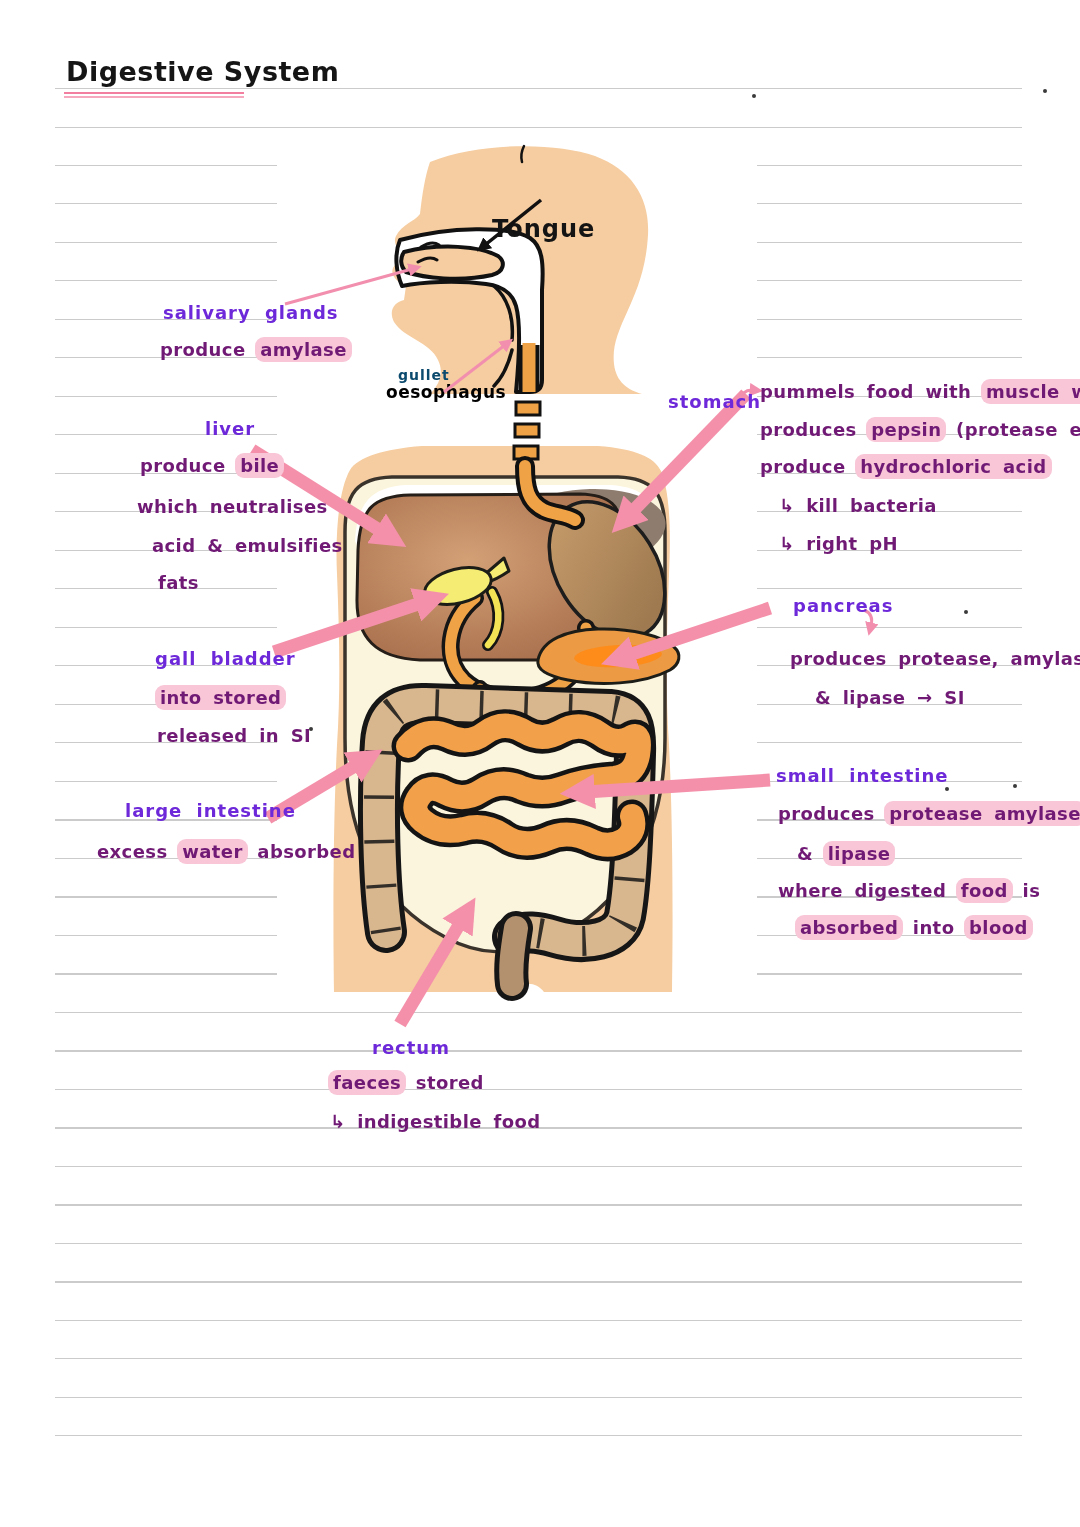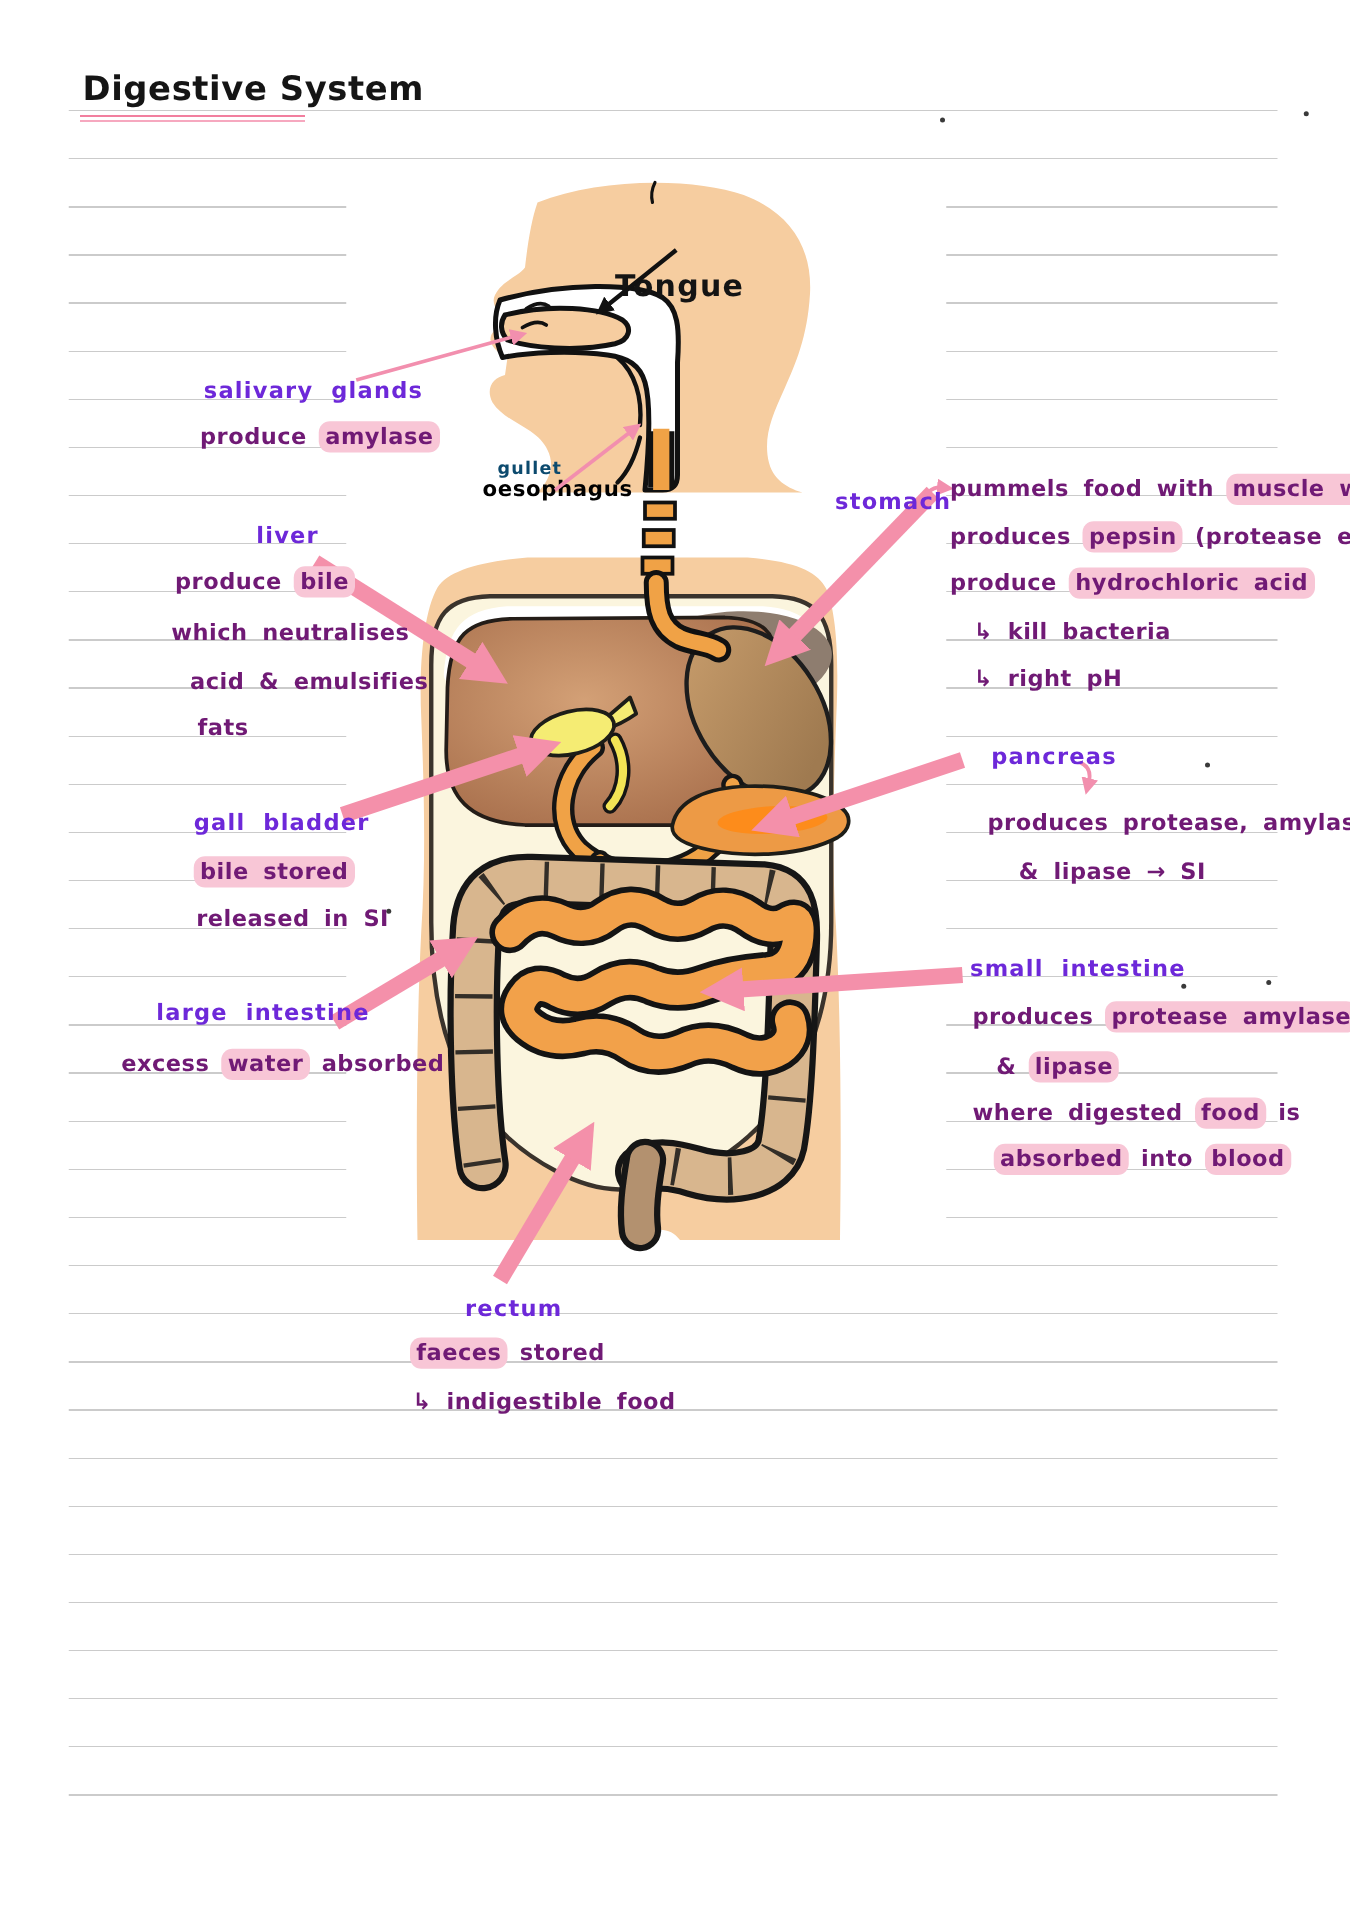--- a/index.html
+++ b/index.html
@@ -170,21 +170,21 @@
 
   <div id="notes-layer">
       <div class="pink-label" style="left: 163px; top: 303px;">salivary glands</div>
       <div class="note-line" style="left: 160px; top: 340px;"><span>produce </span><span class="hl">amylase</span></div>
       <div class="pink-label" style="left: 205px; top: 419px;">liver</div>
       <div class="note-line" style="left: 140px; top: 456px;"><span>produce </span><span class="hl">bile</span></div>
       <div class="note-line" style="left: 137px; top: 497px;"><span>which neutralises</span></div>
       <div class="note-line" style="left: 152px; top: 536px;"><span>acid &amp; emulsifies</span></div>
       <div class="note-line" style="left: 158px; top: 573px;"><span>fats</span></div>
       <div class="pink-label" style="left: 155px; top: 649px;">gall bladder</div>
-      <div class="note-line" style="left: 157px; top: 688px;"><span class="hl">bile stored</span></div>
+      <div class="note-line" style="left: 157px; top: 688px;"><span class="hl">into stored</span></div>
       <div class="note-line" style="left: 157px; top: 726px;"><span>released in SI</span></div>
       <div class="pink-label" style="left: 125px; top: 801px;">large intestine</div>
       <div class="note-line" style="left: 97px; top: 842px;"><span>excess </span><span class="hl">water</span><span> absorbed</span></div>
       <div class="pink-label" style="left: 668px; top: 392px;">stomach</div>
       <div class="note-line" style="left: 760px; top: 382px;"><span>pummels food with </span><span class="hl">muscle walls</span></div>
       <div class="note-line" style="left: 760px; top: 420px;"><span>produces </span><span class="hl">pepsin</span><span> (protease enzyme)</span></div>
       <div class="note-line" style="left: 760px; top: 457px;"><span>produce </span><span class="hl">hydrochloric acid</span></div>
       <div class="note-line" style="left: 779px; top: 496px;"><span>↳ kill bacteria</span></div>
       <div class="note-line" style="left: 779px; top: 534px;"><span>↳ right pH</span></div>
       <div class="pink-label" style="left: 793px; top: 596px;">pancreas</div>

